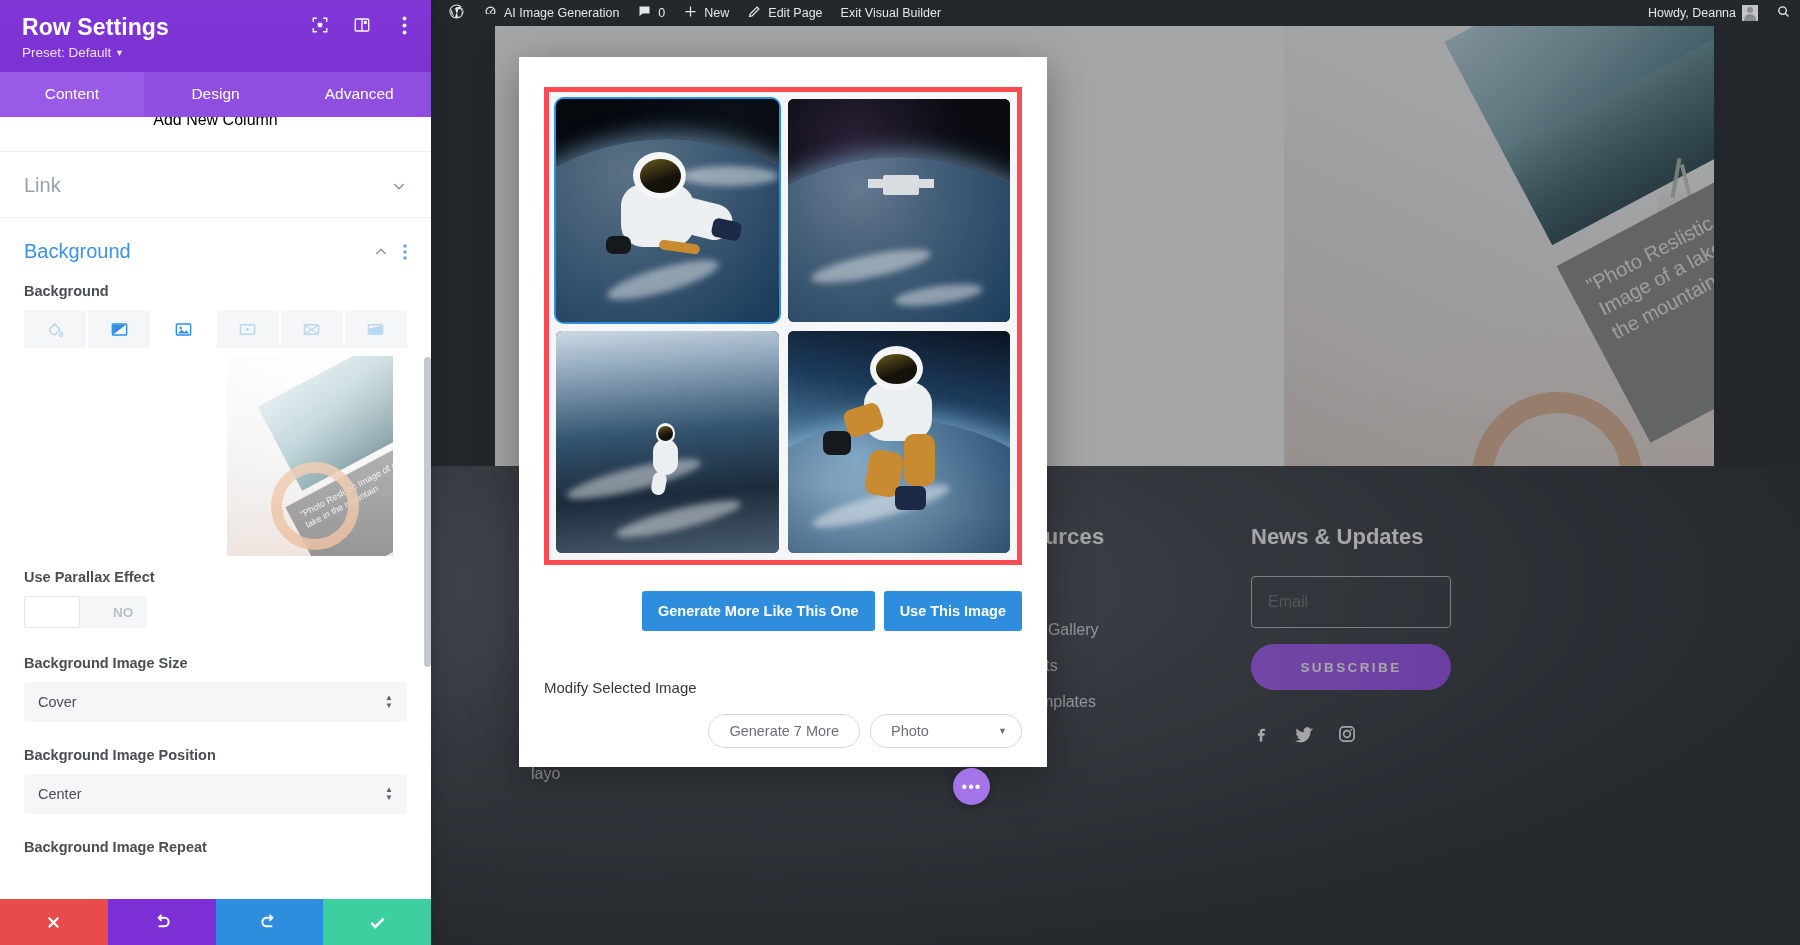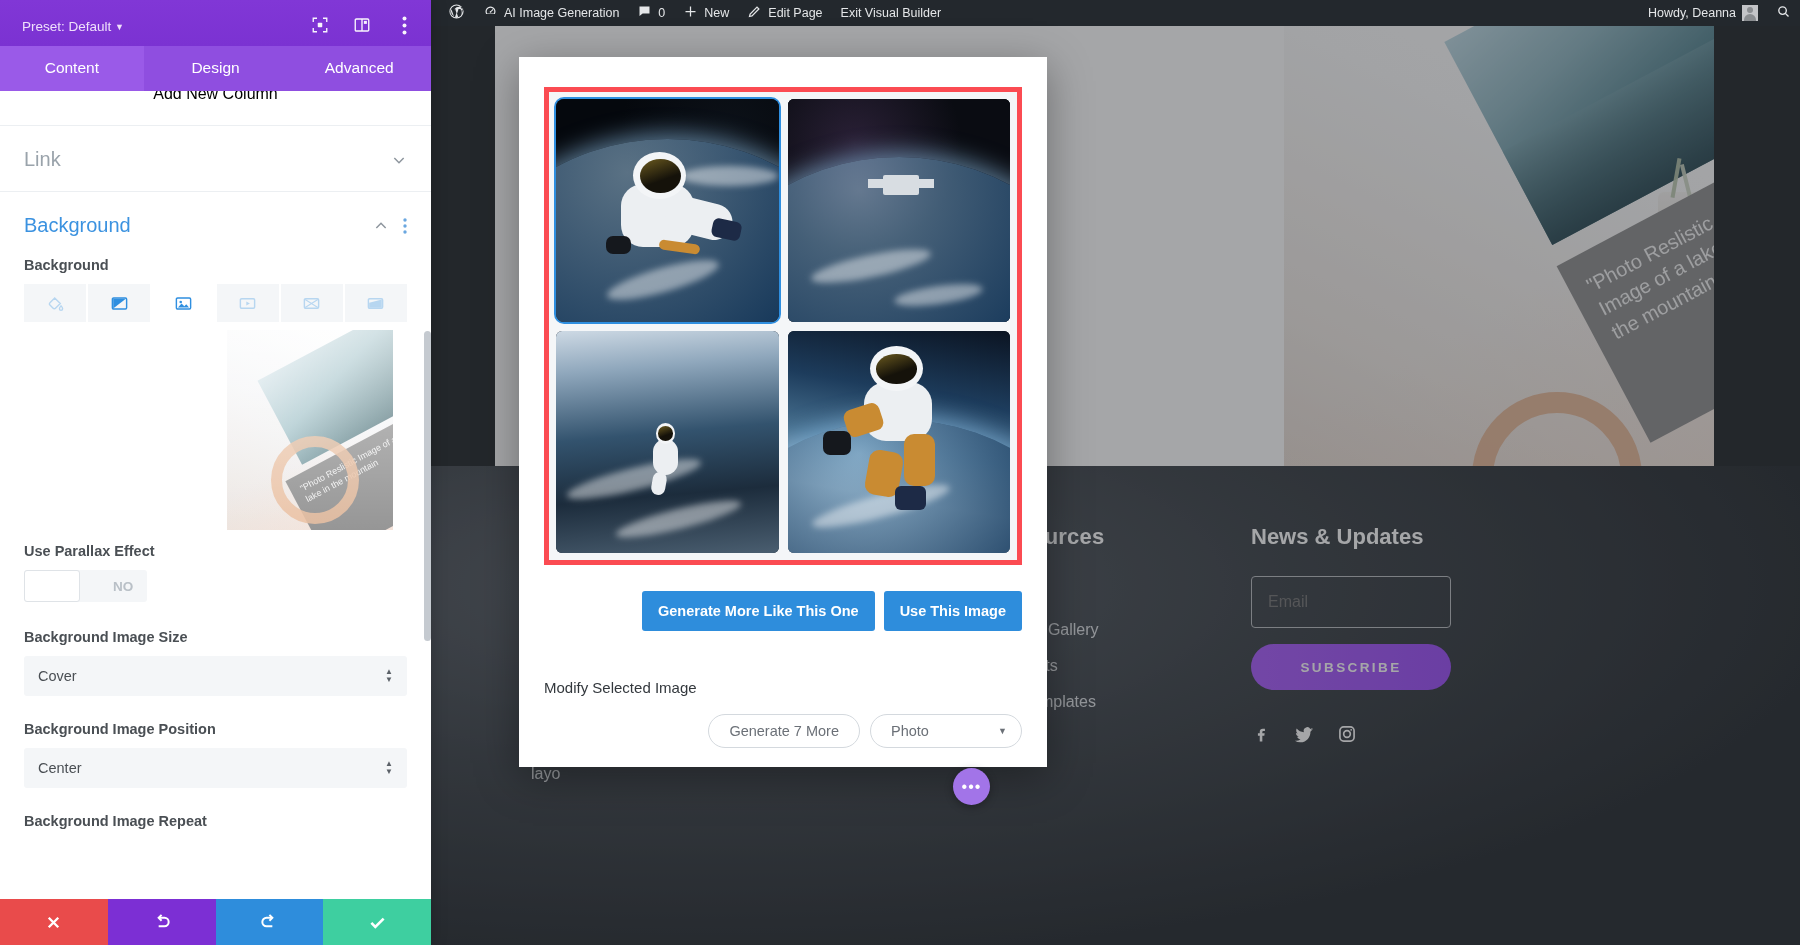--- a/index.html
+++ b/index.html
@@ -475,20 +475,21 @@
         <span>Photo</span>
         <span class="tri">▼</span>
       </div>
     </div>
   </div>
 
   <div class="fab">•••</div>
 
   <div class="settings-panel">
     <div class="sp-header">
+      <div class="sp-title">Row Settings</div>
       <div class="sp-preset">
         <span>Preset: Default</span>
         <span class="caret">▼</span>
       </div>
       <div class="sp-header-icons">
         <span class="sp-icon">
           <svg width="18" height="18" viewBox="0 0 24 24" fill="none" stroke="#fff" stroke-width="1.8">
             <path d="M3 8V3h5M21 8V3h-5M3 16v5h5M21 16v5h-5"></path>
               <rect x="9" y="9" width="6" height="6" rx="1" fill="#fff" stroke="none"></rect>
           </svg>

